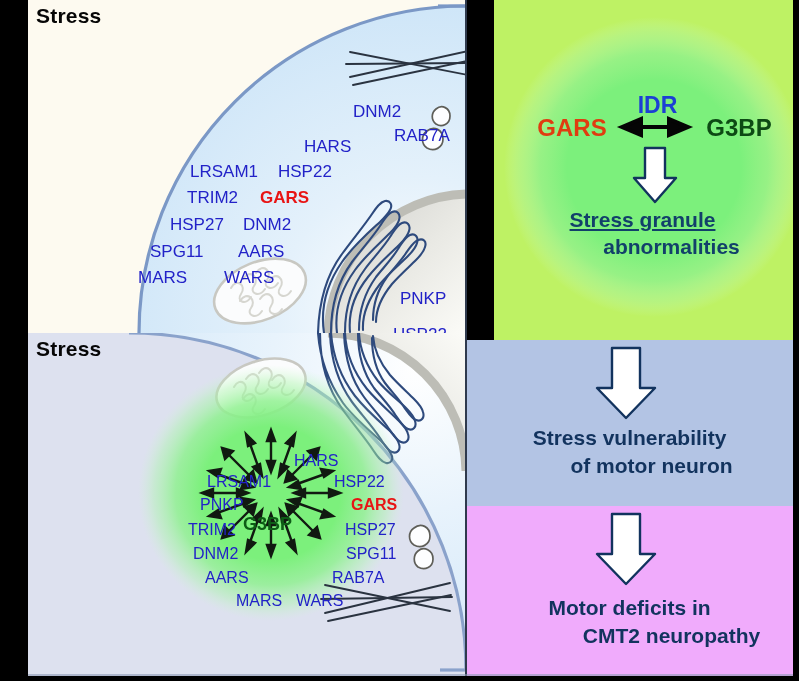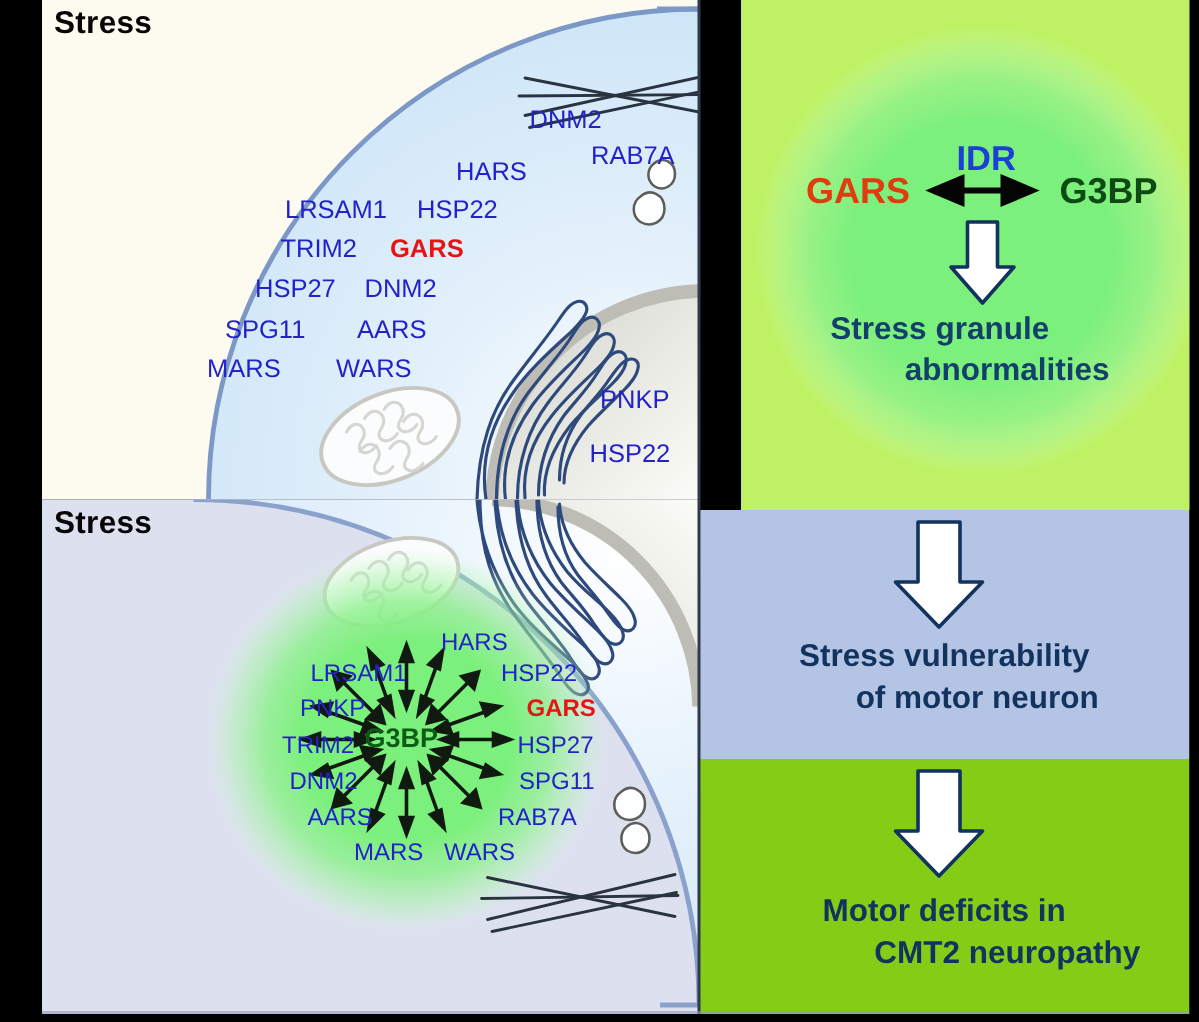--- a/index.html
+++ b/index.html
@@ -12,41 +12,41 @@
   #frame{position:absolute;left:28px;top:0px;width:765px;height:676px;overflow:hidden;}
 
   
   .panel{position:absolute;overflow:hidden;}
   #panel-normal{left:0;top:0;width:438px;height:333px;background:#fdfaf0;}
   #panel-stress{left:0;top:333px;width:438px;height:343px;background:#dde1ef;}
 
   
   #panel-idr{left:438px;top:0;width:327px;height:340px;background:#bef264;margin-left:28px;}
   #panel-vuln{left:438px;top:340px;width:327px;height:166px;background:#b3c4e4;}
-  #panel-motor{left:438px;top:506px;width:327px;height:170px;background:#84cc16;}
+  #panel-motor{left:438px;top:506px;width:327px;height:170px;background:#f0abfc;}
 
   
   #col-divider{position:absolute;left:437px;top:0;width:2px;height:676px;
                background:#2f3a4d;z-index:40;}
   
   #bottom-line{position:absolute;left:0;bottom:0;width:765px;height:2px;
                background:#8d99b4;z-index:41;opacity:.6;}
 
   
   .panel-title{position:absolute;font-weight:bold;font-size:21px;color:#060606;
                letter-spacing:.2px;z-index:30;}
   #title-normal{left:8px;top:4px;}
   #title-stress{left:8px;top:337px;}
 
   
   .svglayer{position:absolute;left:0;top:0;}
 
   
   .prot{position:absolute;font-size:17px;font-weight:500;color:#2222c8;
-        white-space:nowrap;line-height:1;z-index:20;}
+        white-space:nowrap;line-height:1;z-index:20;margin-top:32px;}
   .prot.red{color:#e81414;font-weight:bold;}
   .prot.g3bp{color:#0d5c16;font-weight:bold;font-size:18px;}
   .prot.s{font-size:16px;}
 
   
   .rt{position:absolute;text-align:center;z-index:25;line-height:1.16;}
   #idr-label{font-size:23px;font-weight:bold;color:#1c3fd4;}
   #gars-label{font-size:24px;font-weight:bold;color:#e03c10;}
   #g3bp-label{font-size:24px;font-weight:bold;color:#0d4a14;}
   .concl{font-size:21px;font-weight:bold;color:#12335e;}
@@ -371,21 +371,21 @@
 
         <g fill="#ffffff" stroke="#12335e" stroke-width="2.4" stroke-linejoin="round">
           <polygon points="151,148 171,148 171,178 182,178 161,202 140,178 151,178"></polygon>
         </g>
       </svg>
 
       <div class="rt" id="idr-label" style="left:0;top:92px;width:327px;">IDR</div>
       <div class="rt" id="gars-label" style="left:28px;top:114px;width:100px;">GARS</div>
       <div class="rt" id="g3bp-label" style="left:195px;top:114px;width:100px;">G3BP</div>
 
-      <div class="rt concl" id="sg-text" style="left:0;top:208px;width:265px;">Stress granule</div>
+      <div class="rt concl" id="sg-text" style="left:16px;top:208px;width:265px;text-decoration:underline;">Stress granule</div>
       <div class="rt concl" style="left:0;top:235px;width:355px;color:#12406a;">abnormalities</div>
     </div>
 
     <div class="panel" id="panel-vuln">
       <svg class="svglayer" width="327" height="166" viewBox="0 0 327 166">
         <g fill="#ffffff" stroke="#12335e" stroke-width="2.4" stroke-linejoin="round">
           <polygon points="146,8 174,8 174,48 189,48 160,78 131,48 146,48"></polygon>
         </g>
       </svg>
       <div class="rt concl" style="left:0;top:86px;width:327px;">Stress vulnerability</div>

